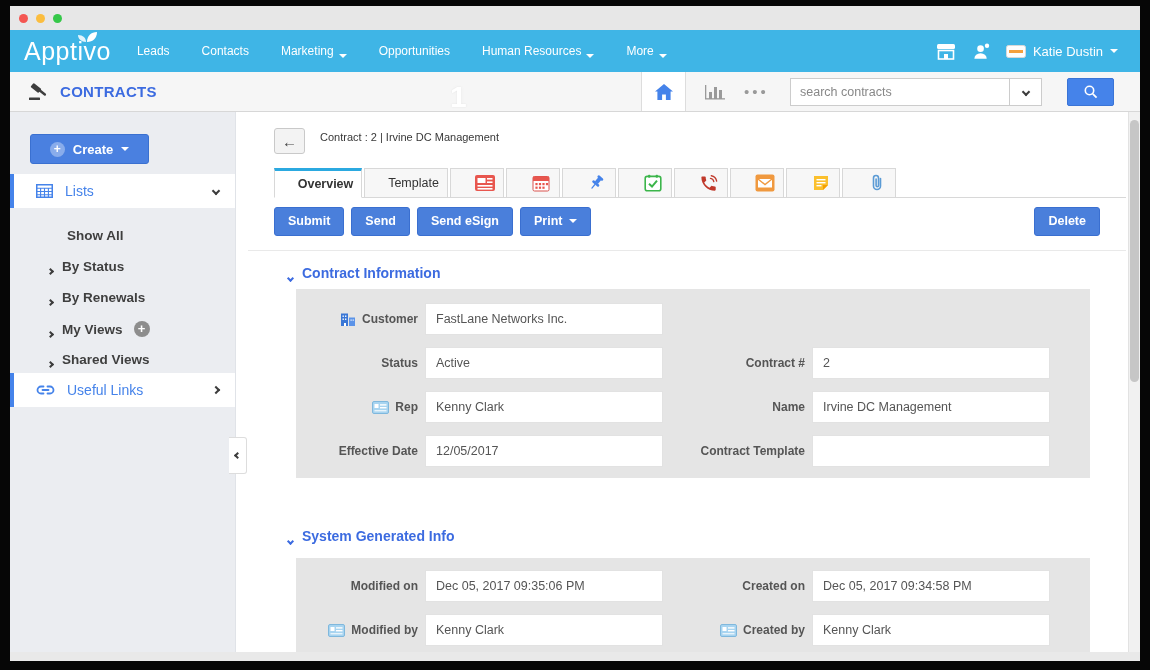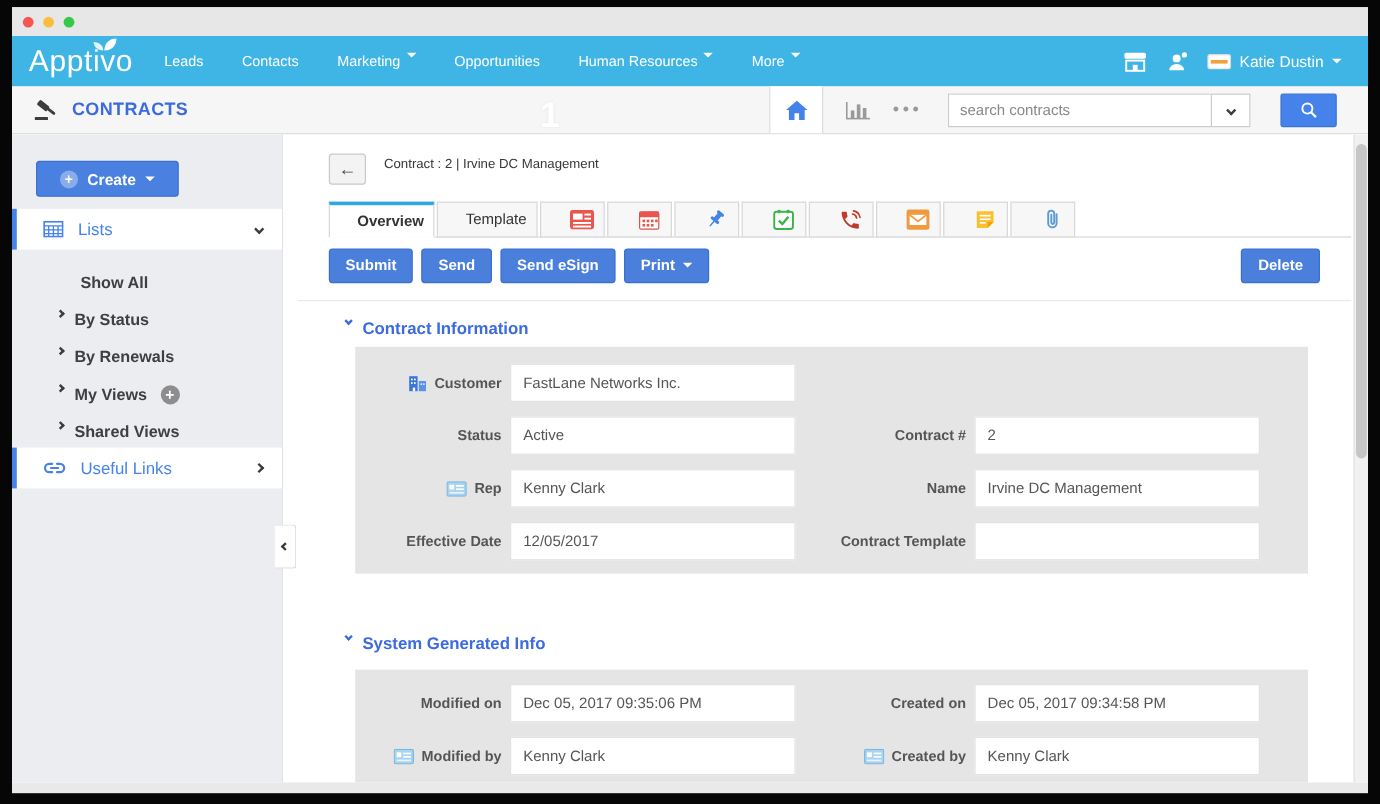--- a/index.html
+++ b/index.html
@@ -13,21 +13,21 @@
   .tdot { width:9px; height:9px; border-radius:50%; position:absolute; top:8px; }
   .tdot.r{ left:9px;  background:#f45651; }
   .tdot.y{ left:26px; background:#fbbd3e; }
   .tdot.g{ left:43px; background:#35c849; }
 
   
   .navbar { height:42px; background:#3fb5e6; display:flex; align-items:center; color:#fff; position:relative; }
   .logo { font-size:25px; margin-left:14px; letter-spacing:.5px; position:relative; cursor:pointer; }
   .logo svg.leaf { position:absolute; top:-6px; left:52px; }
   .nav-items { display:flex; margin-left:26px; gap:32px; font-size:12px; }
-  .nav-item { display:flex; align-items:flex-start; gap:5px; cursor:pointer; white-space:nowrap; }
+  .nav-item { display:flex; align-items:flex-end; gap:5px; cursor:pointer; white-space:nowrap; }
   .caret { width:0; height:0; border-left:4px solid transparent; border-right:4px solid transparent; border-top:4px solid #fff; }
   .nav-right { margin-left:auto; display:flex; align-items:center; gap:15px; margin-right:22px; }
   .nav-search { display:flex; align-items:stretch; }
   .nav-search input { width:186px; height:26px; border:1px solid #ddd; padding:0 9px; font-size:12px; outline:none; color:#333; font-family:inherit; }
   .nav-search input::placeholder { color:#999; }
   .nav-search-btn { width:30px; height:26px; background:#fff; border:1px solid #ddd; border-left:1px solid #ccc; display:flex; align-items:center; justify-content:center; cursor:pointer; }
   .nav-ico { cursor:pointer; display:flex; align-items:center; }
   .nav-user { display:flex; align-items:center; gap:7px; font-size:13px; cursor:pointer; }
 
   
@@ -58,21 +58,21 @@
 
   
   .sidebar { width:226px; background:#ebedf1; border-right:1px solid #e0e3e8; position:relative; flex-shrink:0; }
   .create-btn { position:absolute; left:20px; top:22px; width:119px; height:30px; background:#4a80e0; border:1px solid #3a70d0; border-radius:3px; color:#fff; font-size:13px; font-weight:bold; display:flex; align-items:center; justify-content:center; gap:8px; cursor:pointer; }
   .plus-ring { width:15px; height:15px; border-radius:50%; background:rgba(255,255,255,.35); color:#fff; font-size:12px; line-height:15px; text-align:center; font-weight:bold; }
   .side-row { position:absolute; left:0; width:100%; height:34px; background:#fff; border-left:4px solid #4583ea; display:flex; align-items:center; cursor:pointer; }
   .side-row .rowlabel { color:#4583ea; font-size:14px; margin-left:12px; }
   .side-row .right-ind { margin-left:auto; margin-right:16px; }
   .row-lists { top:62px; }
   .row-useful { top:261px; }
-  .side-link { position:absolute; display:flex; align-items:flex-start; gap:9px; font-size:13.5px; font-weight:bold; color:#3f3f3f; cursor:pointer; }
+  .side-link { position:absolute; display:flex; align-items:flex-end; gap:9px; font-size:13.5px; font-weight:bold; color:#3f3f3f; cursor:pointer; }
   .plus-gray { width:16px; height:16px; border-radius:50%; background:#8d8d8d; color:#fff; font-size:13px; line-height:15px; text-align:center; font-weight:bold; margin-left:2px; }
   .collapse-tab { position:absolute; left:219px; top:325px; width:18px; height:37px; background:#fff; border:1px solid #ddd; border-left:none; border-radius:0 3px 3px 0; display:flex; align-items:center; justify-content:center; z-index:4; cursor:pointer; }
 
   
   .main { flex:1; position:relative; background:#fff; }
   .back-btn { position:absolute; left:38px; top:16px; width:31px; height:26px; background:#f3f3f3; border:1px solid #c9c9c9; border-radius:3px; display:flex; align-items:center; justify-content:center; font-size:15px; color:#444; cursor:pointer; }
   .page-title { position:absolute; left:84px; top:19px; font-size:11px; color:#383838; }
 
   .tabline { position:absolute; left:38px; right:14px; top:85px; border-top:1px solid #d8d8d8; }
   .tabs { position:absolute; left:38px; top:56px; height:30px; display:flex; z-index:2; }
@@ -82,21 +82,21 @@
   .tab.ico { width:54px; }
   .tab.active { background:#fff; border-top:3px solid #2ba9e0; border-bottom:1px solid #fff; font-weight:bold; }
 
   .actions { position:absolute; left:38px; top:94px; right:40px; height:30px; display:flex; gap:7px; align-items:center; }
   .btn { height:29px; background:#4a7fdb; border:1px solid #3a6fd0; border-radius:3px; color:#fff; font-size:12.5px; font-weight:bold; padding:0 13px; display:flex; align-items:center; gap:7px; cursor:pointer; font-family:inherit; }
   .btn .caret { border-top-color:#fff; }
   .btn-delete { margin-left:auto; }
 
   .divider { position:absolute; left:12px; right:14px; top:138px; border-top:1px solid #e9e9e9; }
 
-  .section-hdr { position:absolute; display:flex; align-items:flex-start; gap:9px; color:#3c6be0; font-size:14px; font-weight:bold; cursor:pointer; }
+  .section-hdr { position:absolute; display:flex; align-items:flex-end; gap:9px; color:#3c6be0; font-size:14px; font-weight:bold; cursor:pointer; }
   .sec1 { left:52px; top:153px; }
   .sec2 { left:52px; top:416px; }
 
   .panel { position:absolute; left:60px; width:794px; background:#e5e5e5; }
   .panel1 { top:177px; height:189px; }
   .panel2 { top:446px; height:104px; }
   .frow { position:absolute; left:0; width:100%; height:32px; display:flex; }
   .half { width:50%; display:flex; align-items:center; }
   .lblbox { width:122px; display:flex; align-items:center; justify-content:flex-end; gap:6px; font-size:12px; font-weight:bold; color:#555; }
   .half.rt .lblbox { width:112px; }

